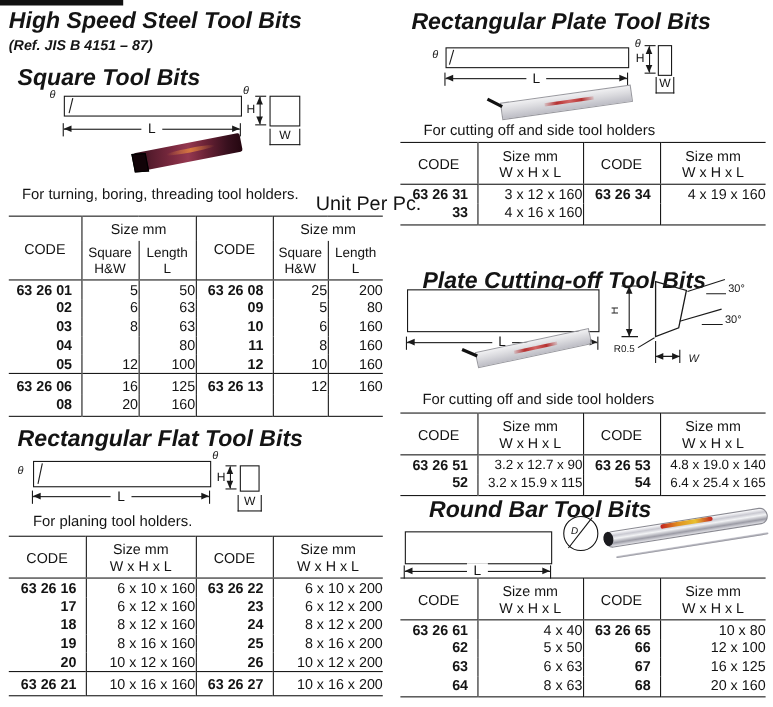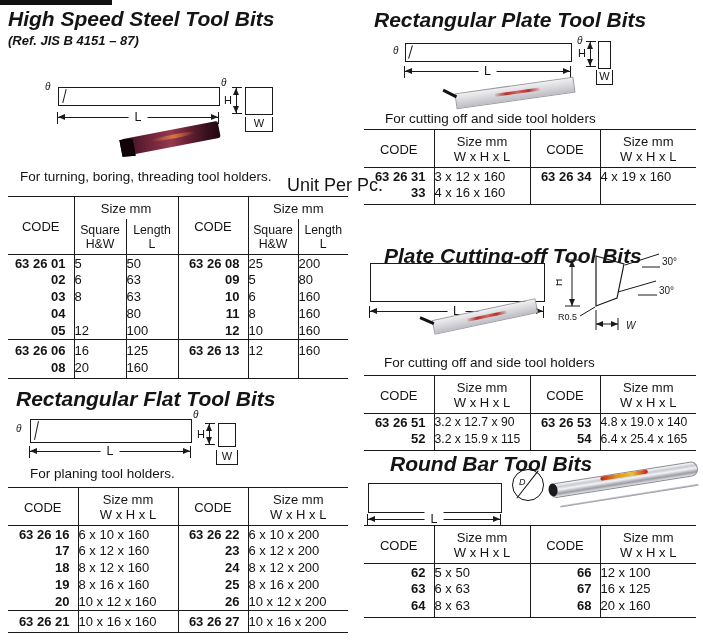--- a/index.html
+++ b/index.html
@@ -73,37 +73,38 @@
 
   
   .cat-table { position:absolute; border-collapse:collapse; table-layout:fixed; color:#141414;
       border-top:1.8px solid #1a1a1a; border-bottom:1.8px solid #1a1a1a; }
   .cat-table th { font-weight:normal; font-size:13px; padding:4px 0 3px 0; vertical-align:middle; }
   .cat-table th .tl { line-height:15px; font-size:13px; text-align:center; }
   .cat-table th .sub { line-height:14px; font-size:12.3px; text-align:center; }
   .cat-table th.hb { border-bottom:1.6px solid #1a1a1a; }
   .cat-table td { padding:0.5px 0; font-size:13px; line-height:1.22; }
   .cat-table td.code { font-weight:bold; text-align:right; padding-right:8px; white-space:nowrap; }
-  .cat-table td.size { text-align:left; white-space:nowrap; }
+  .cat-table td.size { text-align:right; white-space:nowrap; }
   .cat-table .vline { border-left:1.6px solid #1a1a1a; }
   .cat-table tr.group-start td { border-top:1.6px solid #1a1a1a; padding-top:2.5px; }
   .cat-table tbody:last-child tr:last-child td { padding-bottom:2.5px; }
   .t-cutoff td.size { font-size:12.2px; }
 
   svg text { font-family:"Liberation Sans", sans-serif; fill:#1a1a1a; }
 </style>
 </head>
 <body>
 
 <div id="page">
 
   <div class="corner"></div>
   <div class="h1" style="left:8px; top:7px;">High Speed Steel Tool Bits</div>
   <div class="ref" style="left:8px; top:33px;">(Ref. JIS B 4151 – 87)</div>
 
+  <div class="h2" style="left:16px; top:59px;">Square Tool Bits</div>
 
   <div class="obar" style="left:58px; top:87px; width:160px; height:17px;">
     <div class="bevel" style="left:5px; top:1px; height:14px; transform:rotate(14deg);"></div>
   </div>
   <span class="theta" style="left:45px; top:81px;">θ</span>
   <span class="theta" style="left:221px; top:77px;">θ</span>
   <div class="dimh" style="left:58px; top:117px; width:160px;">
     <span class="tickl"></span>
     <span class="tickr"></span>
     <span class="lab">L</span>
@@ -479,20 +480,26 @@
         </th>
         <th class="hb vline">CODE</th>
         <th class="hb vline">
           <div class="tl">Size mm</div>
           <div class="tl">W x H x L</div>
         </th>
       </tr>
     </thead>
   <tbody>
         <tr>
+          <td class="code">63 26 61</td>
+          <td class="size vline">4 x 40</td>
+          <td class="code vline">63 26 65</td>
+          <td class="size vline">10 x 80</td>
+        </tr>
+        <tr>
           <td class="code">62</td>
           <td class="size vline">5 x 50</td>
           <td class="code vline">66</td>
           <td class="size vline">12 x 100</td>
         </tr>
         <tr>
           <td class="code">63</td>
           <td class="size vline">6 x 63</td>
           <td class="code vline">67</td>
           <td class="size vline">16 x 125</td>

